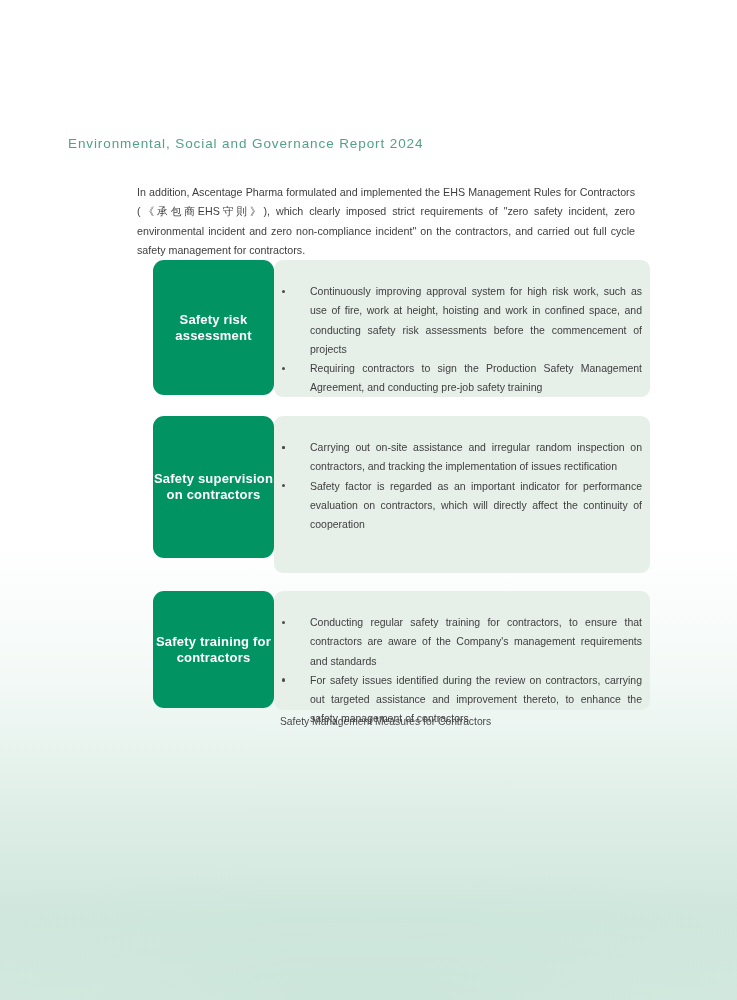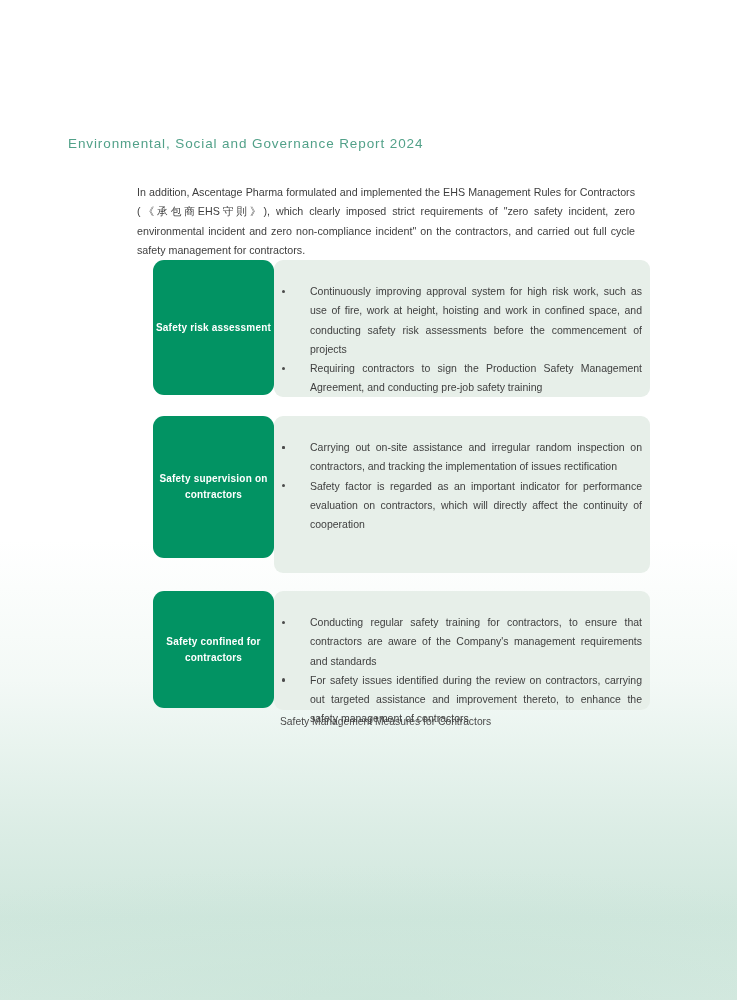--- a/index.html
+++ b/index.html
@@ -86,21 +86,21 @@
     border-radius: 9px;
   }
   .block .label {
     position: absolute;
     left: 0;
     top: 0;
     width: 121px;
     background: #029363;
     border-radius: 11px;
     color: #ffffff;
-    font-size: 10px;
+    font-size: 13px;
     font-weight: bold;
     line-height: 16px;
     text-align: center;
     display: flex;
     align-items: center;
     justify-content: center;
     z-index: 3;
     letter-spacing: 0.2px;
   }
   .block .bullets {
@@ -187,21 +187,21 @@
       </div>
       <div class="bullet">
         <span class="dot"></span>
         <span>Safety factor is regarded as an important indicator for performance evaluation on contractors, which will directly affect the continuity of cooperation</span>
       </div>
     </div>
   </div>
 
   <div class="block" id="block-3">
     <div class="panel"></div>
-    <div class="label">Safety confined for contractors</div>
+    <div class="label">Safety training for contractors</div>
     <div class="bullets">
       <div class="bullet">
         <span class="dot"></span>
         <span>Conducting regular safety training for contractors, to ensure that contractors are aware of the Company's management requirements and standards</span>
       </div>
       <div class="bullet">
         <span class="dot"></span>
         <span>For safety issues identified during the review on contractors, carrying out targeted assistance and improvement thereto, to enhance the safety management of contractors</span>
       </div>
     </div>

